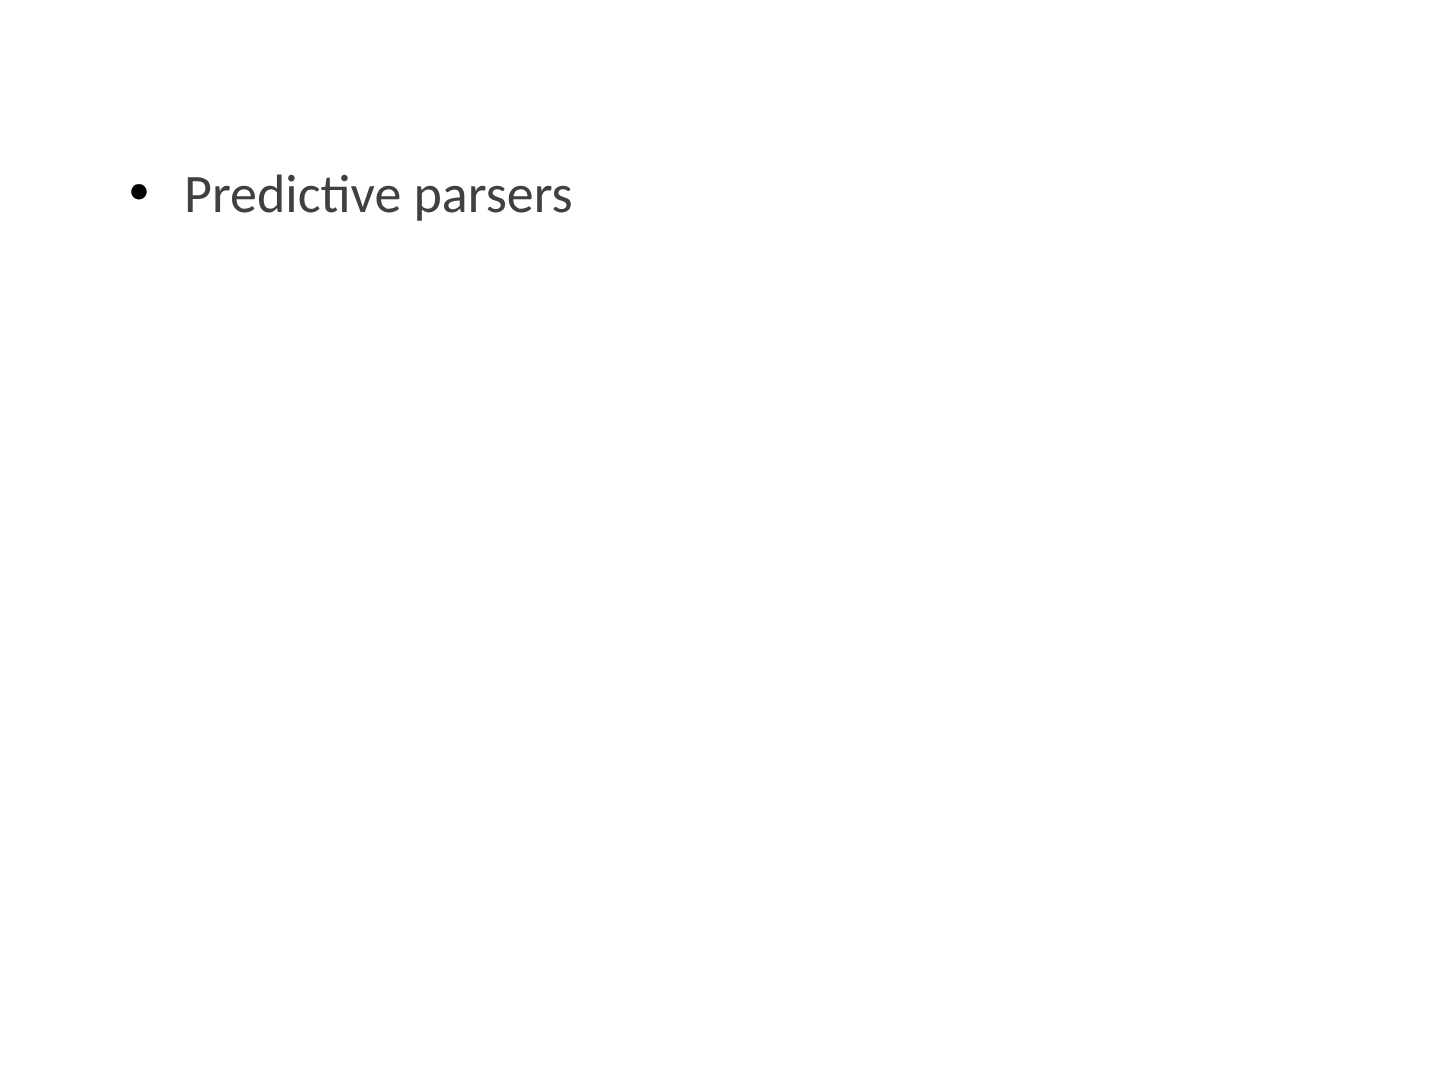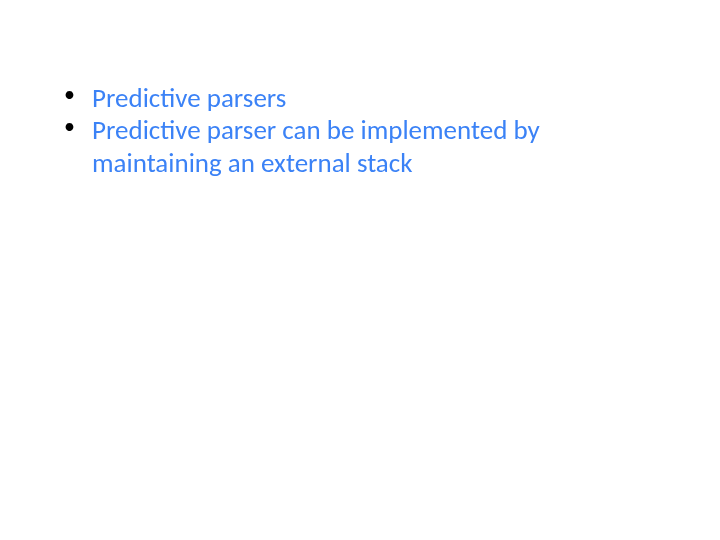--- a/index.html
+++ b/index.html
@@ -21,37 +21,34 @@
     ul.bullets {
       list-style: none;
       margin: 0;
       padding: 0;
     }
     ul.bullets > li {
       position: relative;
       padding-left: 38px;
       font-size: 27px;
       line-height: 1.2;
-      color: #3b82f6;
+      color: #404040;
       margin-bottom: 0;
     }
     ul.bullets > li::before {
       content: "•";
       position: absolute;
       left: 10px;
       top: 0;
       font-size: 22px;
       color: #000000;
     }
   </style>
 </head>
 <body>
 
 <div class="slide">
   <ul class="bullets">
     <li>
       <span>Predictive parsers</span>
     </li>
-    <li>
-      <span>Predictive parser can be implemented by maintaining an external stack</span>
-    </li>
   </ul>
 </div>
 
 </body></html>

